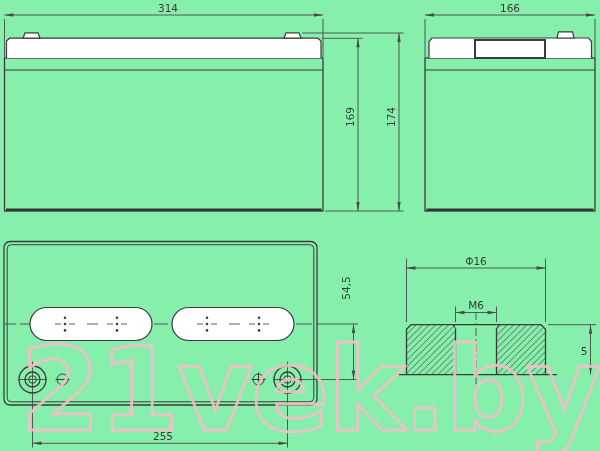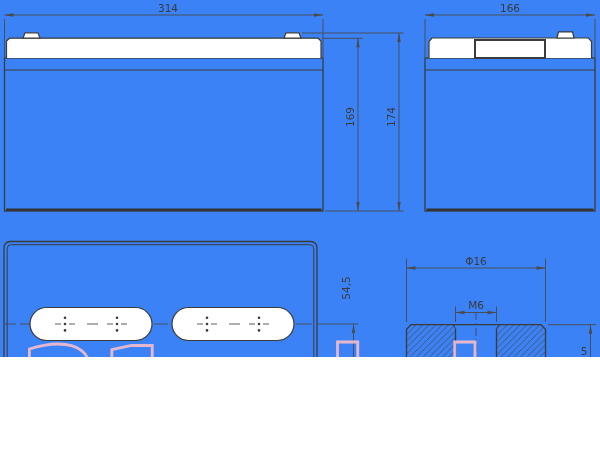--- a/index.html
+++ b/index.html
@@ -1,16 +1,16 @@
 <!DOCTYPE html>
 <html><head>
 <meta charset="utf-8">
 <style>
   html,body { margin:0; padding:0; background:#fff; }
-  #stage { position:relative; width:600px; height:357px; background:#3b82f6; overflow:hidden; }
+  #stage { position:relative; width:600px; height:451px; background:#86efac; overflow:hidden; }
   svg { display:block; }
   .dim-text { font-family:"DejaVu Sans",sans-serif; font-size:10.5px; fill:#3a3a3a; }
   .part  { stroke:#3b3b3b; stroke-width:1.3; fill:none; }
   .partw { stroke:#3b3b3b; stroke-width:1.2; fill:#ffffff; }
   .med   { stroke:#3b3b3b; stroke-width:1; fill:none; }
   .thin  { stroke:#4a4a4a; stroke-width:0.9; fill:none; }
   .thick { stroke:#333333; stroke-width:2.4; fill:none; }
   .bold2 { stroke:#3b3b3b; stroke-width:2; fill:#ffffff; }
   .arrow { fill:#4a4a4a; stroke:none; }
   .dot   { fill:#3b3b3b; stroke:none; }

